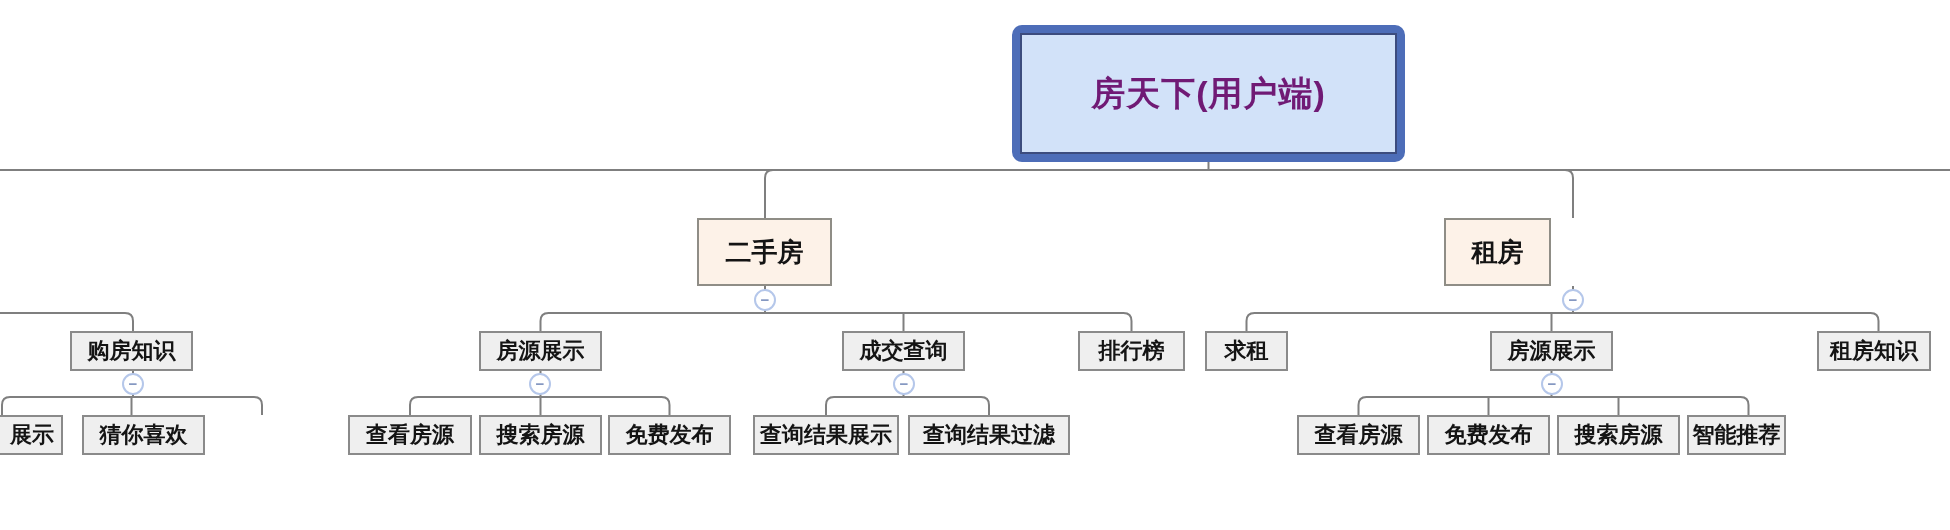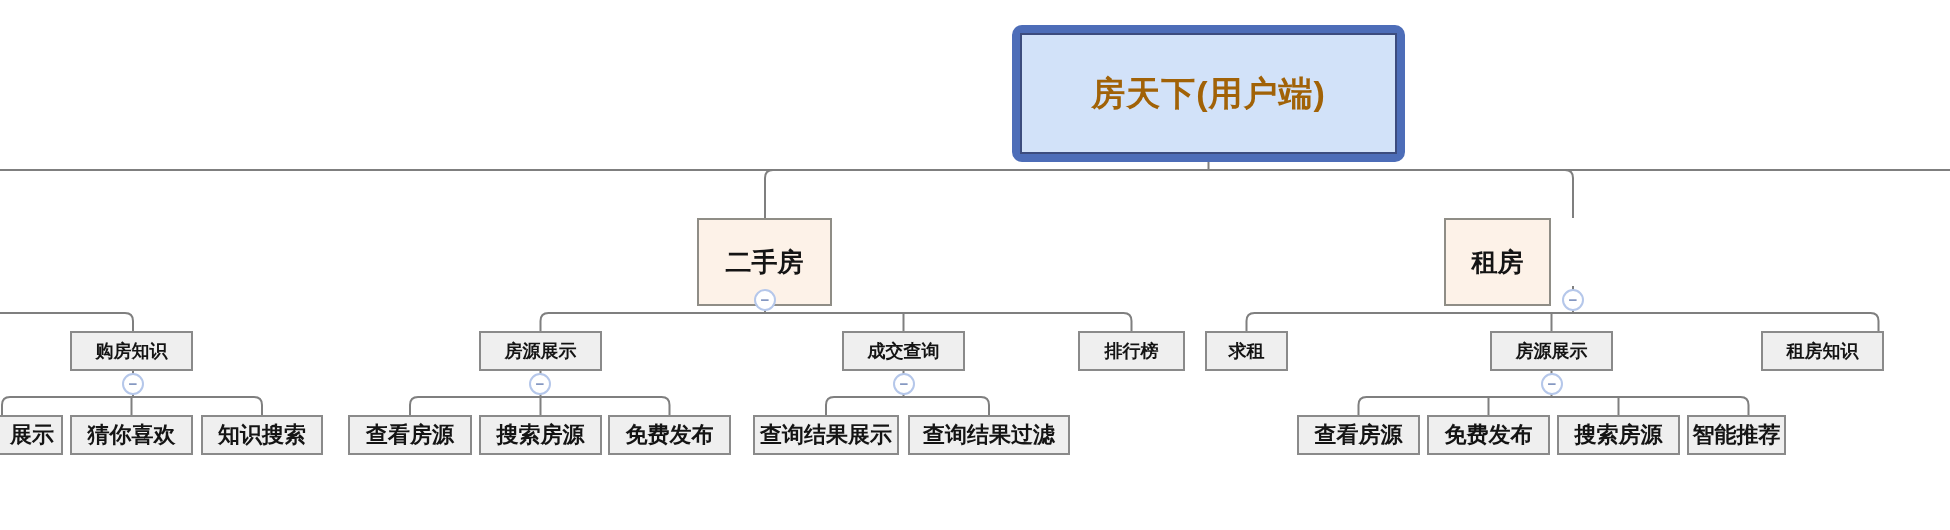--- a/index.html
+++ b/index.html
@@ -21,39 +21,39 @@
     background:#4d6db8;
   }
   .root-inner{
     position:absolute;left:2px;top:2px;right:2px;bottom:2px;
     box-sizing:border-box;
     border:2px solid #3c4c7e;
     background:#d2e2f9;
     display:flex;align-items:center;justify-content:center;
   }
   .root-inner span{
-    font-size:34px;font-weight:700;color:#a16207;letter-spacing:1px;
+    font-size:34px;font-weight:700;color:#701a75;letter-spacing:1px;
   }
 
   
   .node{
     position:absolute;box-sizing:border-box;
     display:flex;align-items:center;justify-content:center;
     font-weight:700;color:#141414;
     white-space:nowrap;
   }
   .lvl2{
-    top:218px;height:88px;
+    top:218px;height:68px;
     background:#fdf2e8;border:2px solid #8f8d86;
     font-size:26px;
   }
   .lvl3{
     top:331px;height:40px;
     background:#efefef;border:2px solid #8a8a8a;
-    font-size:18px;
+    font-size:22px;
   }
   .lvl4{
     top:415px;height:40px;
     background:#efefef;border:2px solid #8a8a8a;
     font-size:22px;
   }
   .clipped{justify-content:flex-end;padding-right:7px;}
 
   
   .collapse{
@@ -113,25 +113,24 @@
 
   <div class="node lvl2" style="left:697px;width:135px;">二手房</div>
   <div class="node lvl2" style="left:1444px;width:107px;">租房</div>
 
   <div class="node lvl3" style="left:70px;width:123px;">购房知识</div>
   <div class="node lvl3" style="left:479px;width:123px;">房源展示</div>
   <div class="node lvl3" style="left:1078px;width:107px;">排行榜</div>
   <div class="node lvl3" style="left:842px;width:123px;">成交查询</div>
   <div class="node lvl3" style="left:1205px;width:83px;">求租</div>
   <div class="node lvl3" style="left:1490px;width:123px;">房源展示</div>
-  <div class="node lvl3" style="left:1761px;width:123px;">租房知识</div>
+  <div class="node lvl3" style="left:1817px;width:114px;">租房知识</div>
 
   <div class="node lvl4 clipped" style="left:-61px;width:124px;">展示</div>
-  <div class="node lvl4" style="left:70px;width:123px;">猜你喜欢</div>
-  <div class="node lvl4" style="left:201px;width:122px;">知识搜索</div>
+  <div class="node lvl4" style="left:82px;width:123px;">猜你喜欢</div>
 
   <div class="node lvl4" style="left:348px;width:124px;">查看房源</div>
   <div class="node lvl4" style="left:479px;width:123px;">搜索房源</div>
   <div class="node lvl4" style="left:608px;width:123px;">免费发布</div>
 
   <div class="node lvl4" style="left:908px;width:162px;">查询结果过滤</div>
   <div class="node lvl4" style="left:753px;width:146px;">查询结果展示</div>
 
   <div class="node lvl4" style="left:1297px;width:123px;">查看房源</div>
   <div class="node lvl4" style="left:1427px;width:123px;">免费发布</div>

